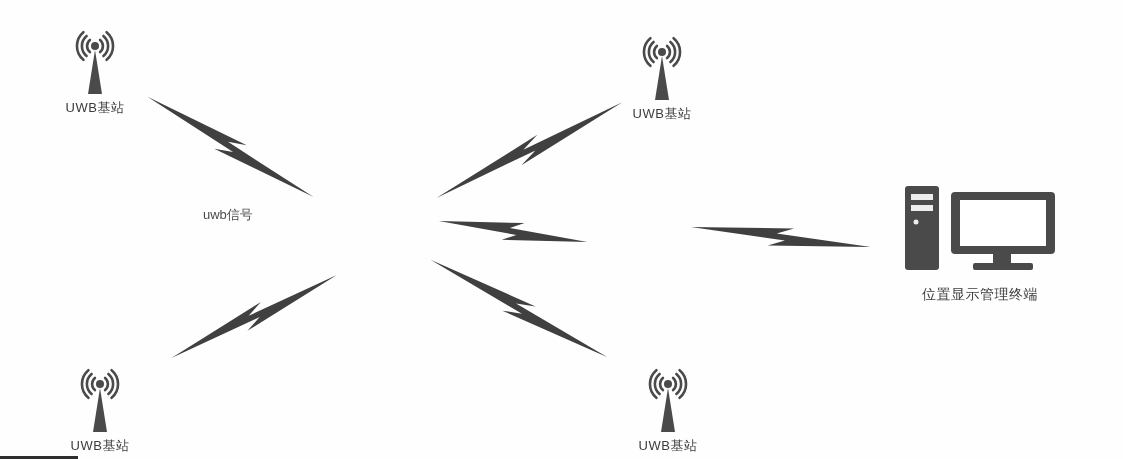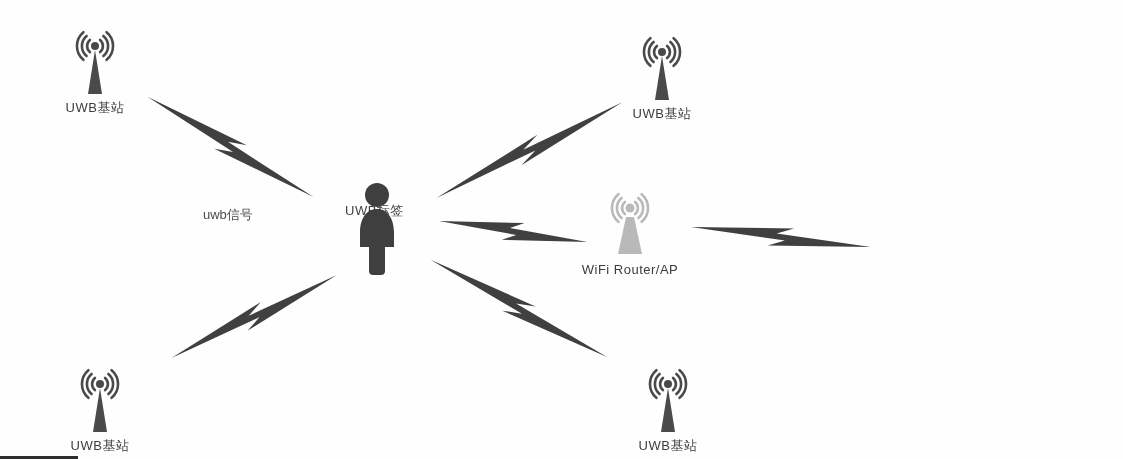--- a/index.html
+++ b/index.html
@@ -143,30 +143,24 @@
     <div class="node-label">UWB基站</div>
   </div>
 
   <div class="node" style="left:613px;top:368px;width:110px;">
     <svg class="icon antenna-color" width="80" height="66">
         <use href="#sym-antenna"></use>
       </svg>
     <div class="node-label">UWB基站</div>
   </div>
 
-  <div class="node" style="left:355px;top:183px;width:44px;">
-    <svg class="icon person-color" width="44" height="92">
-        <use href="#sym-person"></use>
+
+
+  <div class="node" style="left:905px;top:184px;width:150px;">
+    <svg class="icon computer-color" width="150" height="92">
+        <use href="#sym-computer"></use>
       </svg>
-    <div class="person-label">UWB标签</div>
+    <div class="node-label terminal-label">位置显示管理终端</div>
   </div>
-
-  <div class="node" style="left:585px;top:192px;width:90px;">
-    <svg class="icon light-color" width="80" height="66">
-        <use href="#sym-wifi"></use>
-      </svg>
-    <div class="node-label" style="margin-top:4px;">WiFi Router/AP</div>
-  </div>
-
 
   <div class="border-fragment" style="left:0;top:456px;width:78px;height:3px;"></div>
 
 </div>
 
 </body></html>

